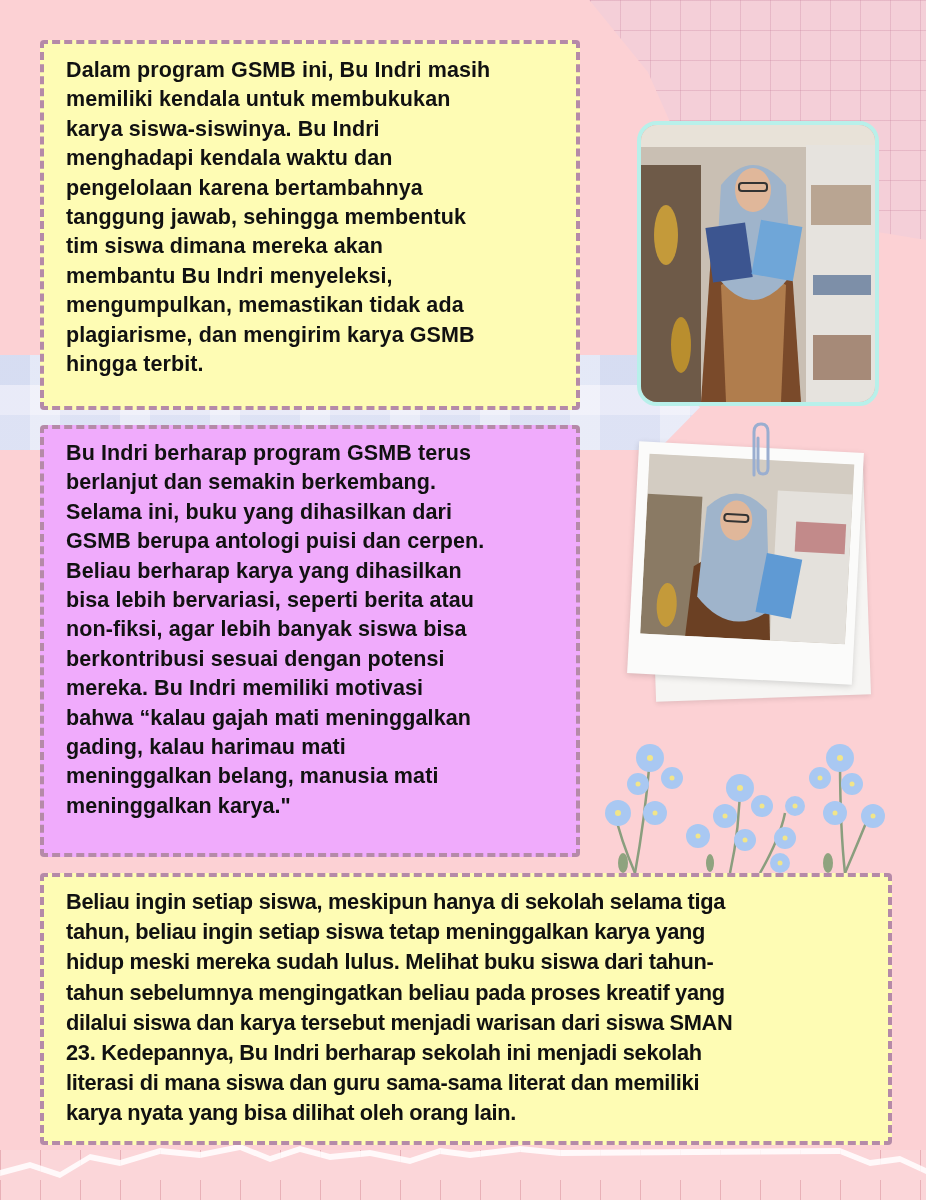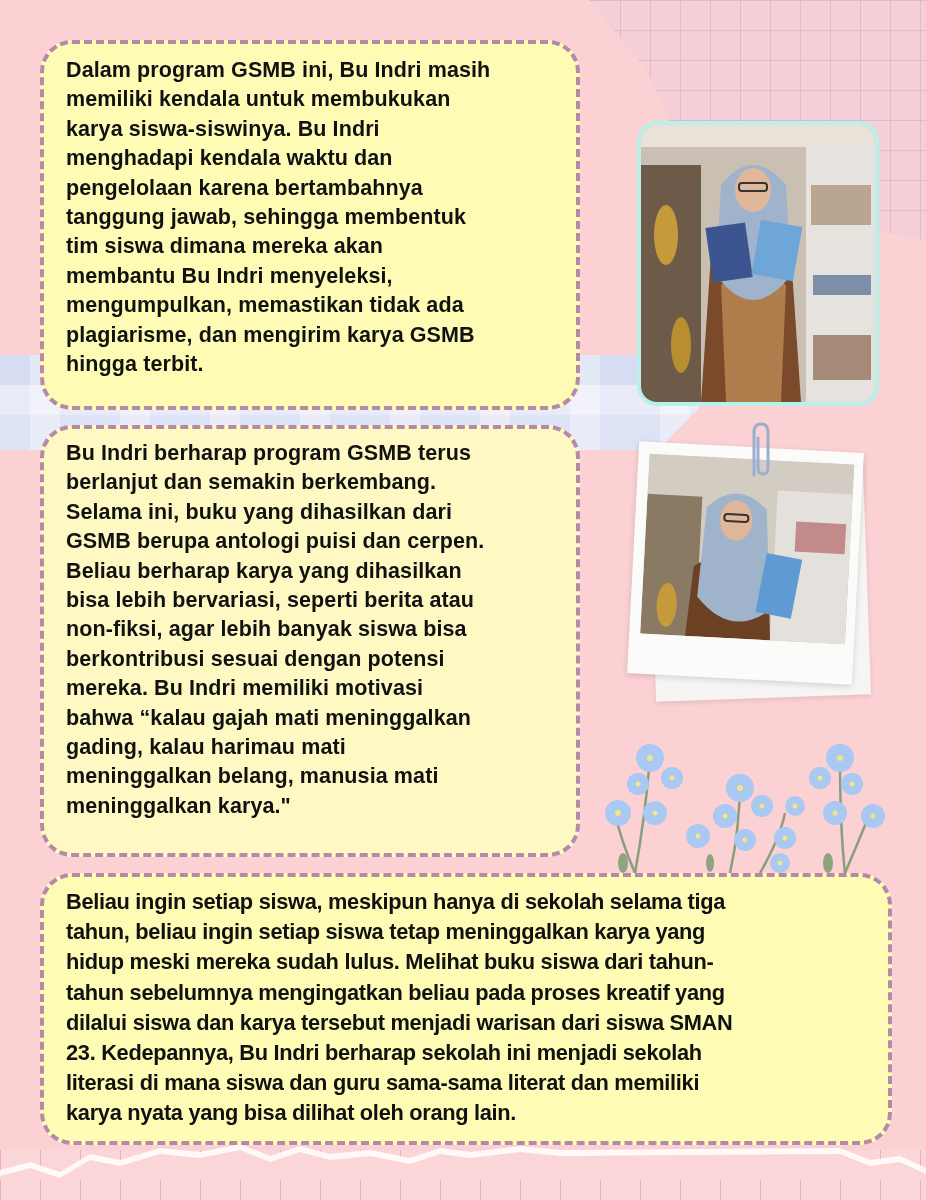--- a/index.html
+++ b/index.html
@@ -32,27 +32,27 @@
     position: absolute; left: 0; top: 1150px; width: 926px; height: 50px;
     background-color: #fbd6d9;
     background-image: linear-gradient(to right, rgba(220,150,160,0.6) 1px, transparent 1px);
     background-size: 40px 100%;
   }
   .torn-edge {
     position: absolute; left: 0; top: 1140px; width: 926px; height: 40px;
   }
   .card {
     position: absolute; box-sizing: border-box;
-    border: 4px dashed #b58aa8; border-radius: 32px;
+    border: 4px dashed #b58aa8; border-radius: 4px;
     color: #111; font-weight: bold;
   }
   .card p { margin: 0; white-space: pre-line; }
   .card-1 { left: 40px; top: 40px; width: 540px; height: 370px; background: #fefcb4; padding: 12px 0 0 22px; }
   .card-1 p { font-size: 21.5px; line-height: 29.4px; letter-spacing: 0.1px; }
-  .card-2 { left: 40px; top: 425px; width: 540px; height: 432px; background: #fef9c3; padding: 10px 0 0 22px; }
+  .card-2 { left: 40px; top: 425px; width: 540px; height: 432px; background: #f0abfc; padding: 10px 0 0 22px; }
   .card-2 p { font-size: 21.5px; line-height: 29.4px; letter-spacing: 0.1px; }
   .card-3 { left: 40px; top: 873px; width: 852px; height: 272px; background: #fefcb4; padding: 10px 0 8px 22px; }
   .card-3 p { font-size: 21.8px; line-height: 30.2px; letter-spacing: -0.3px; }
   .photo-1 {
     position: absolute; left: 637px; top: 121px; width: 242px; height: 285px;
     border: 4px solid #b8f0ea; border-radius: 20px; overflow: hidden; box-sizing: border-box;
     background: #cfc7bd;
   }
   .polaroid-back {
     position: absolute; left: 652px; top: 466px; width: 215px; height: 232px;

